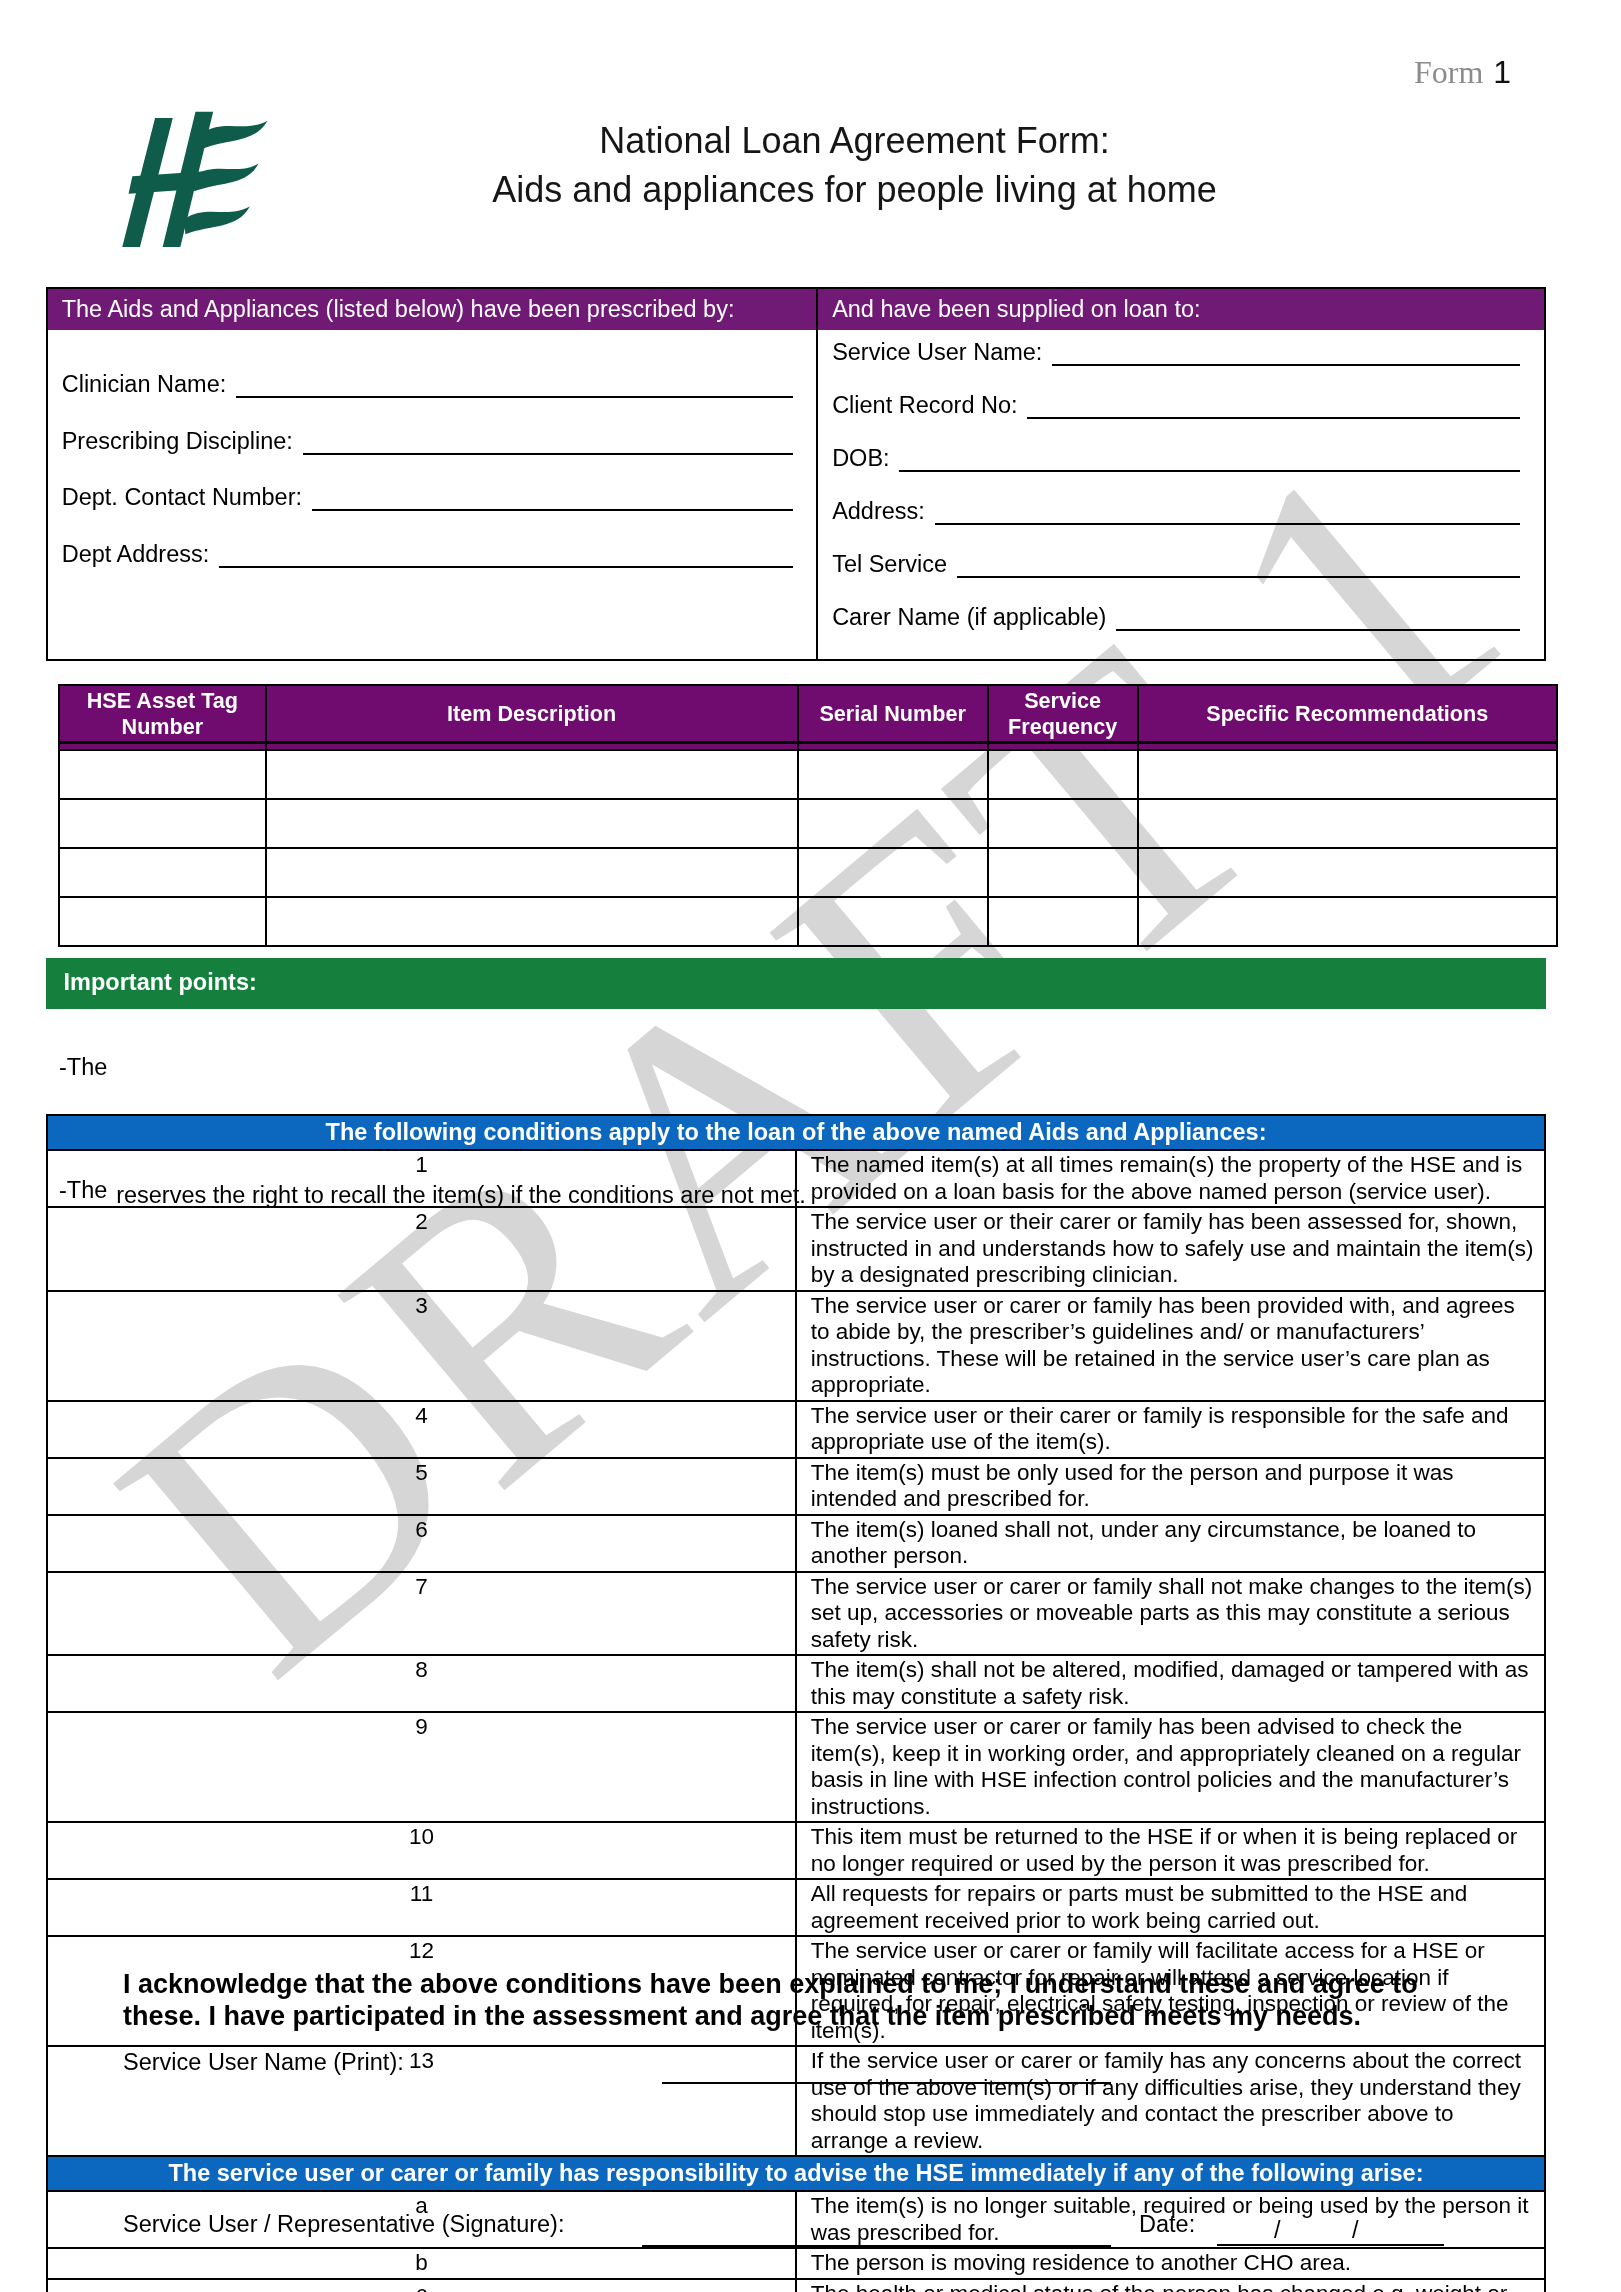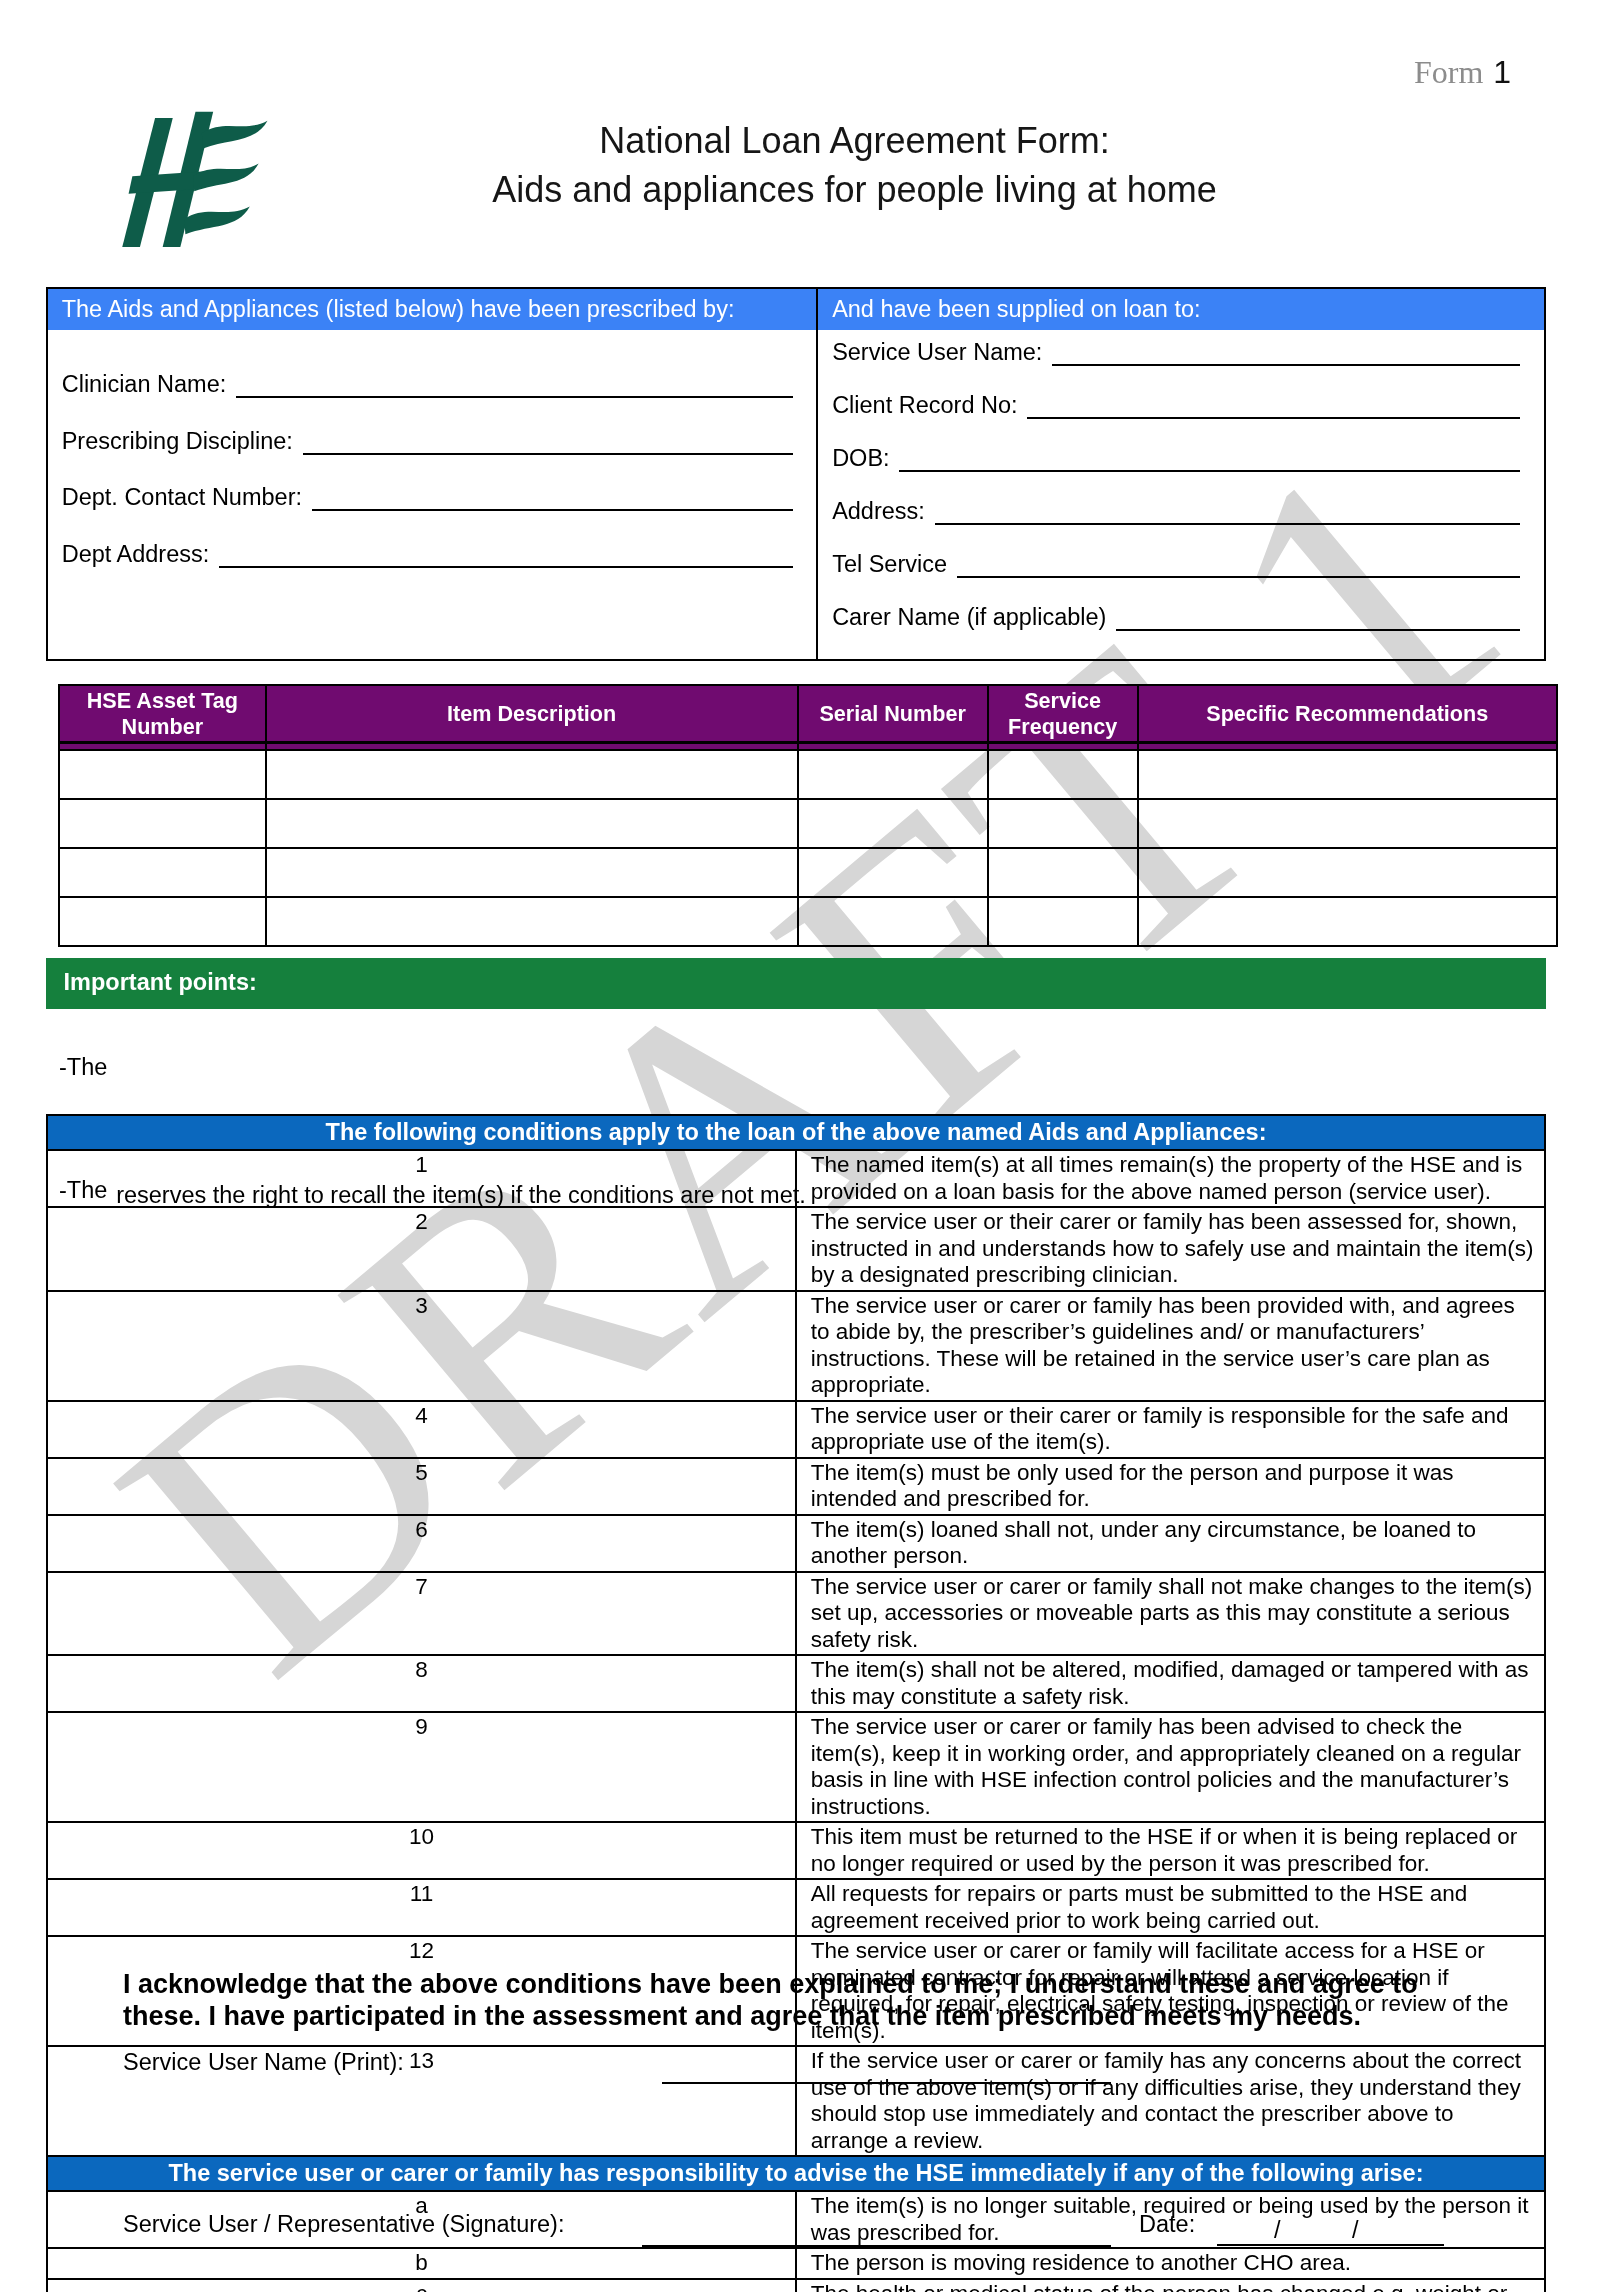--- a/index.html
+++ b/index.html
@@ -23,21 +23,21 @@
   .logo { position:absolute; left:105px; top:108px; }
   .title { position:absolute; left:88px; right:0; top:116px; text-align:center;
            font-size:36px; line-height:49px; color:#161616; }
 
   
   .info-box { position:absolute; left:46px; top:287px; width:1500px; height:374px;
               border:2px solid #000; display:flex; box-sizing:border-box; }
   .info-col { display:flex; flex-direction:column; box-sizing:border-box; }
   .info-col.left  { width:51.5%; border-right:2px solid #000; }
   .info-col.right { width:48.5%; }
-  .col-header { background:#3b82f6; color:#fff; font-size:23.5px; height:41px;
+  .col-header { background:#701a75; color:#fff; font-size:23.5px; height:41px;
                 line-height:41px; padding-left:13.7px; font-weight:400; }
   .fields { padding:0 23.5px 0 13.7px; }
   .frow { display:flex; align-items:flex-end; height:27.4px; }
   .frow .flabel { white-space:nowrap; font-size:23.5px; }
   .frow .wline { flex:1; border-bottom:2px solid #000; height:25.5px; margin-left:9.8px; min-width:39px; }
   .left  .fields { padding-top:41px; }
   .left  .frow { margin-bottom:29px; }
   .right .fields { padding-top:9px; }
   .right .frow { margin-bottom:25.5px; }
 

